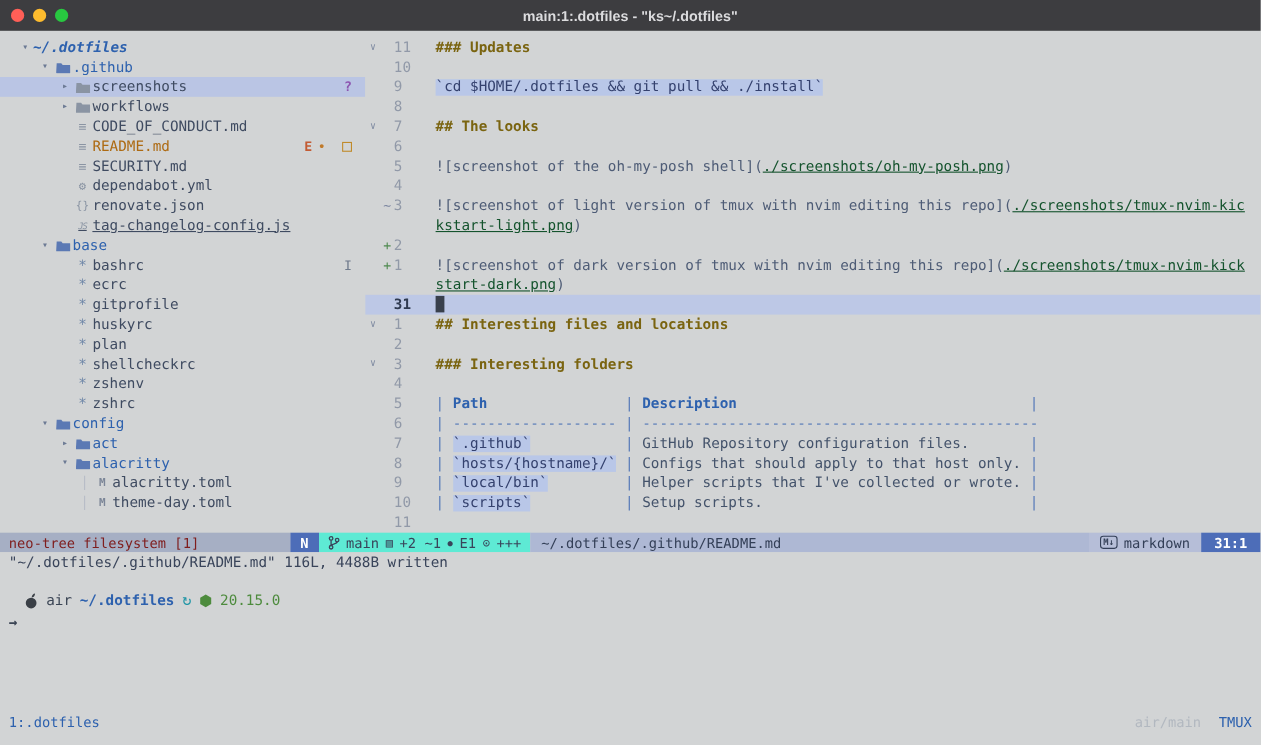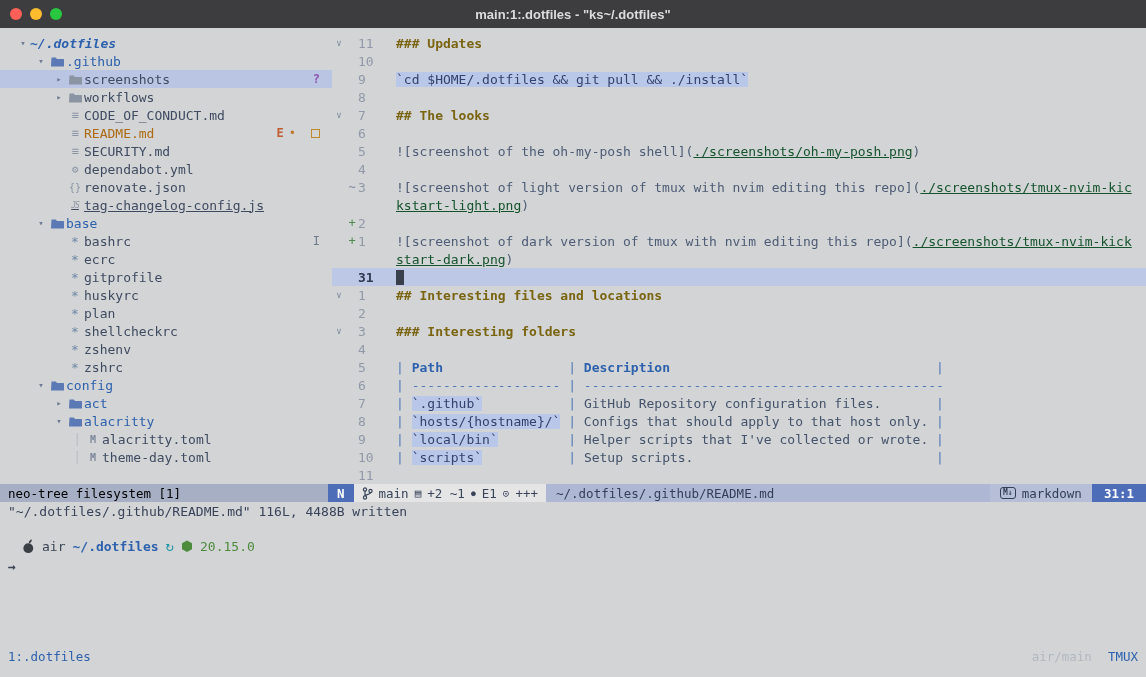--- a/index.html
+++ b/index.html
@@ -63,23 +63,23 @@
   .t-link{color:#14532d;text-decoration:underline}
   .t-text{color:#4e5c76}
   .t-pipe{color:#5579b8}
   .t-dash{color:#5579b8}
   .t-th{color:#2d61ae;font-weight:bold}
   .t-cell{color:#44536b}
   .cursor{display:inline-block;width:8px;height:15px;background:#39404c;vertical-align:-3px}
   
   .statusline{height:18px;flex:none;display:flex;font-size:12.5px;overflow:hidden}
   .seg{display:flex;align-items:center;box-sizing:border-box;white-space:pre}
-  .seg-neotree{width:328px;flex:none;background:#a6afc4;color:#000000;padding-left:8px}
+  .seg-neotree{width:264px;flex:none;background:#a6afc4;color:#7f1d1d;padding-left:8px}
   .seg-mode{background:#4d6db8;color:#fff;font-weight:bold;padding:0 9px}
-  .seg-git{background:#e5e5e5;color:#39445a;padding:0 8px;gap:6px}
+  .seg-git{background:#5eead4;color:#39445a;padding:0 8px;gap:6px}
   .seg-git .g-ic{font-size:11px}
   .seg-git .g-dot{font-size:8px}
   .seg-path{background:#aeb8d4;color:#333f57;padding:0 10px;flex:1;min-width:0;overflow:hidden}
   .seg-ft{background:#b6bed8;color:#333f57;padding:0 10px;gap:6px}
   .md-badge{border:1px solid #333f57;border-radius:3px;font-size:8px;line-height:10px;padding:0 2px;font-weight:bold}
   .seg-pos{background:#4d6db8;color:#fff;font-weight:bold;padding:0 12px}
   
   .cmdline{height:18px;flex:none;display:flex;align-items:center;padding-left:8px;color:#39445a;white-space:pre}
   
   .shell{flex:1;min-height:0;padding-top:16px;box-sizing:border-box}

